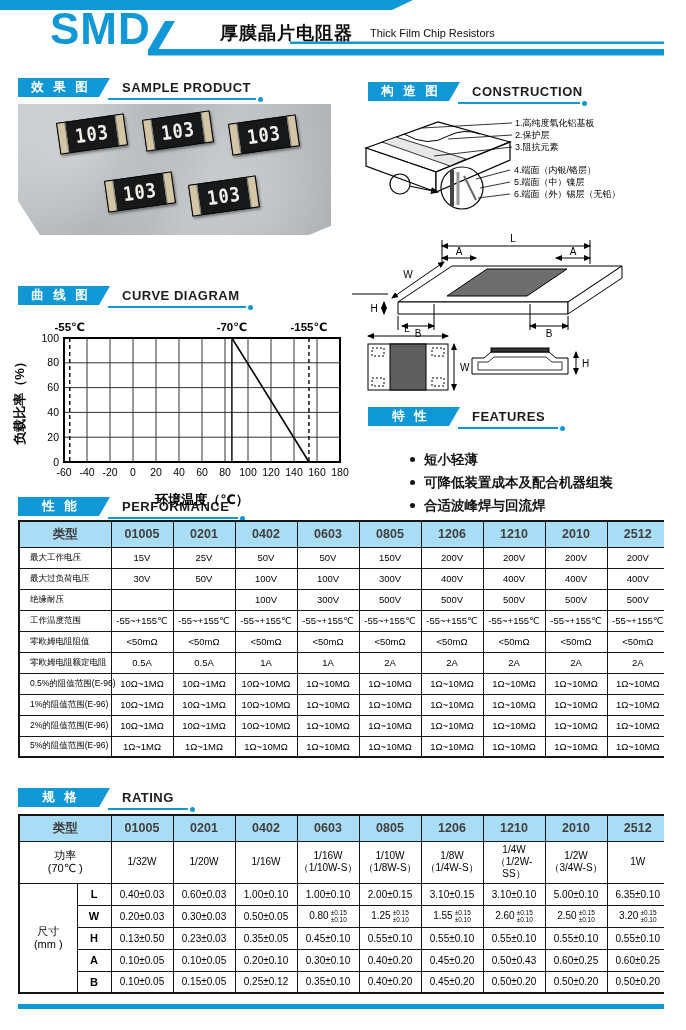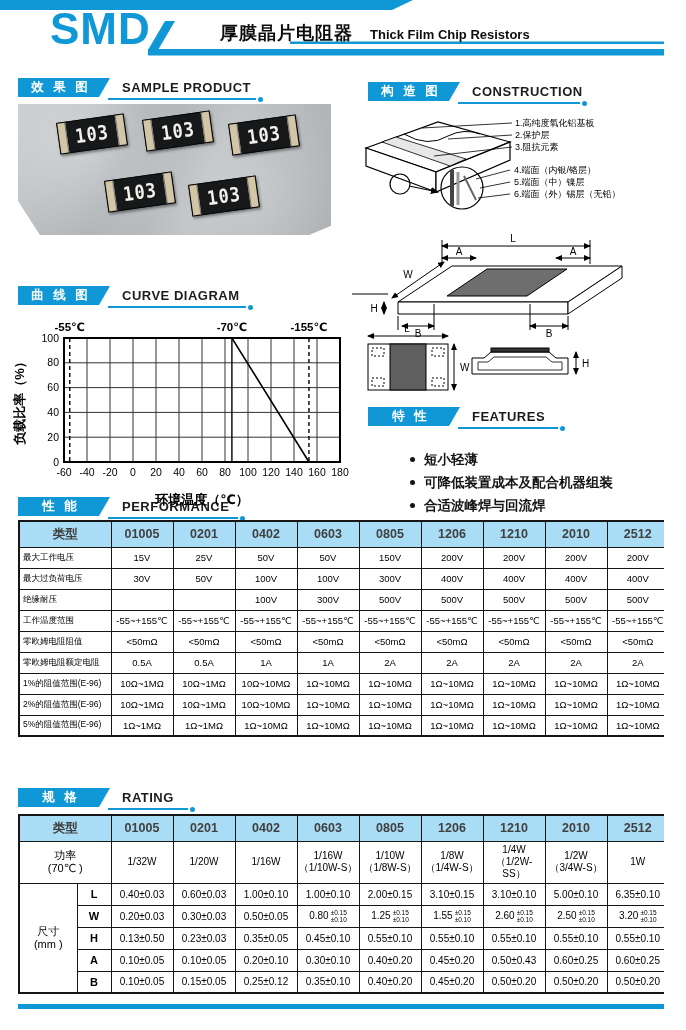--- a/index.html
+++ b/index.html
@@ -4,21 +4,21 @@
 <style>
   html,body{margin:0;padding:0;background:#fff;}
   .page{position:relative;width:664px;height:1030px;background:#fff;overflow:hidden;
         font-family:"Liberation Sans","DejaVu Sans",sans-serif;color:#111;}
   :root{--accent:#1098d6;--hdr:#a9dcf5;}
 
   
   .hdr-svg{position:absolute;left:0;top:0;}
   .logo{position:absolute;left:50px;top:4px;font-size:44px;font-weight:bold;color:#1098d6;letter-spacing:1px;}
   .title-zh{position:absolute;left:220px;top:21px;font-size:18px;font-weight:bold;color:#0d0d0d;letter-spacing:1px;}
-  .title-en{position:absolute;left:370px;top:27px;font-size:13px;font-weight:bold;color:#0d0d0d;}
+  .title-en{position:absolute;left:370px;top:27px;font-size:11px;font-weight:normal;color:#0d0d0d;}
 
   
   .sec{position:absolute;height:22px;}
   .sec-badge{position:absolute;left:0;top:0;width:92px;height:19px;background:var(--accent);
              clip-path:polygon(0 0,100% 0,calc(100% - 11px) 100%,0 100%);
              color:#fff;font-size:12.5px;font-weight:bold;letter-spacing:3px;
              display:flex;align-items:center;justify-content:center;padding-right:6px;box-sizing:border-box;}
   .sec-en{position:absolute;left:104px;top:2px;font-size:13px;font-weight:bold;color:#1c1c1c;letter-spacing:.5px;white-space:nowrap;}
   .sec-line{position:absolute;left:90px;top:20px;height:2px;background:var(--accent);}
   .sec-line::after{content:'';position:absolute;right:-7px;top:-1.5px;width:5px;height:5px;border-radius:50%;background:var(--accent);}
@@ -45,21 +45,21 @@
 
   
   table{border-collapse:collapse;table-layout:fixed;position:absolute;left:18px;background:#fff;}
   table,td,th{border:1px solid #161616;}
   table{border-width:2px;}
   th{background:var(--hdr);font-size:12.5px;font-weight:bold;color:#404040;}
   td{text-align:center;color:#000;}
   #perf-table{top:520px;width:650px;}
   #perf-table tr{height:21px;}
   #perf-table tr:first-child{height:26px;}
-  #perf-table td.rl{font-size:8.5px;text-align:left;padding-left:3px;white-space:nowrap;}
+  #perf-table td.rl{font-size:8.5px;text-align:left;padding-left:10px;white-space:nowrap;}
   #perf-table td.val{font-size:9.5px;}
   #rating-table{top:814px;width:650px;}
   #rating-table tr:first-child{height:26px;}
   #rating-table tr.power-row{height:42px;}
   #rating-table tr{height:22px;}
   #rating-table td.group{font-size:11px;line-height:13px;}
   #rating-table td.dim{font-size:11px;font-weight:bold;}
   #rating-table td.val{font-size:10px;}
   #rating-table td.val div{line-height:12px;font-size:10px;}
   .tol{display:inline-flex;flex-direction:column;font-size:6.5px;line-height:7px;margin-left:2px;vertical-align:middle;text-align:left;}
@@ -383,20 +383,32 @@
           <td class="val">0.5A</td>
           <td class="val">1A</td>
           <td class="val">1A</td>
           <td class="val">2A</td>
           <td class="val">2A</td>
           <td class="val">2A</td>
           <td class="val">2A</td>
           <td class="val">2A</td>
         </tr>
         <tr>
+          <td class="rl">0.5%的阻值范围(E-96)</td>
+          <td class="val">10Ω~1MΩ</td>
+          <td class="val">10Ω~1MΩ</td>
+          <td class="val">10Ω~10MΩ</td>
+          <td class="val">1Ω~10MΩ</td>
+          <td class="val">1Ω~10MΩ</td>
+          <td class="val">1Ω~10MΩ</td>
+          <td class="val">1Ω~10MΩ</td>
+          <td class="val">1Ω~10MΩ</td>
+          <td class="val">1Ω~10MΩ</td>
+        </tr>
+        <tr>
           <td class="rl">1%的阻值范围(E-96)</td>
           <td class="val">10Ω~1MΩ</td>
           <td class="val">10Ω~1MΩ</td>
           <td class="val">10Ω~10MΩ</td>
           <td class="val">1Ω~10MΩ</td>
           <td class="val">1Ω~10MΩ</td>
           <td class="val">1Ω~10MΩ</td>
           <td class="val">1Ω~10MΩ</td>
           <td class="val">1Ω~10MΩ</td>
           <td class="val">1Ω~10MΩ</td>

